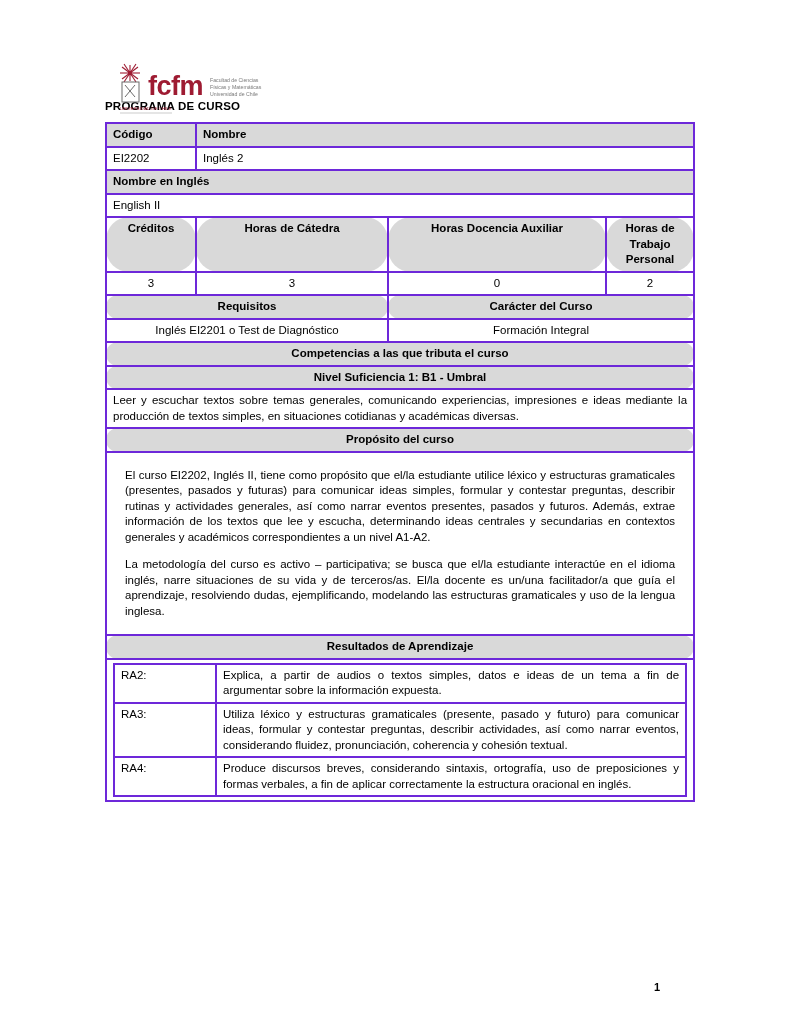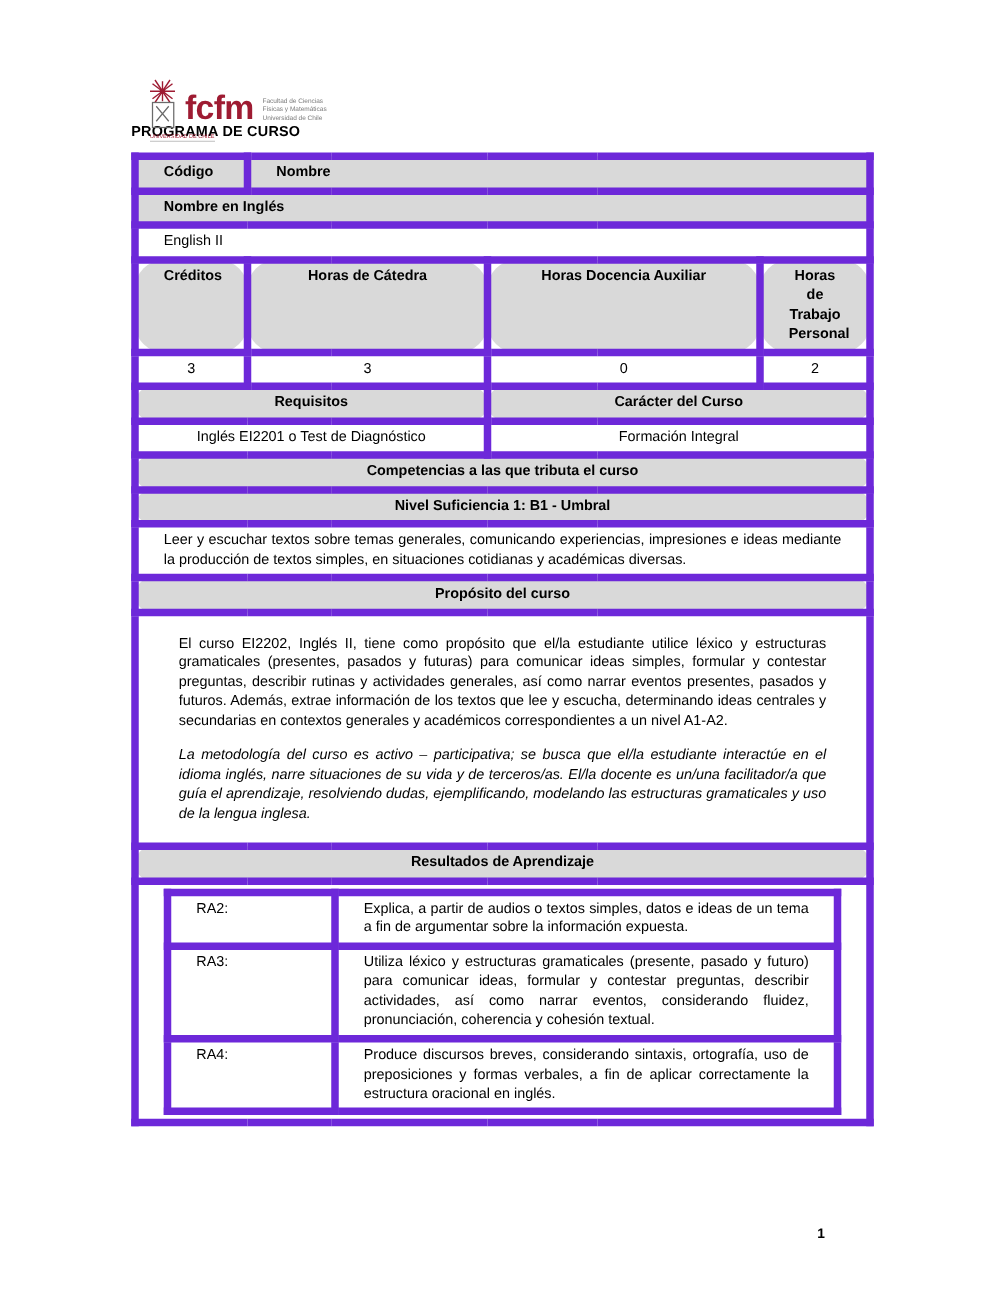--- a/index.html
+++ b/index.html
@@ -43,22 +43,22 @@
 
   
   table.prog {
     width: 588px;
     margin: 0 auto;
     border-collapse: collapse;
     table-layout: fixed;
     font-size: 11.5px;
   }
   table.prog td {
-    border: 6px solid #6d28d9;
-    padding: 3px 20px;
+    border: 2px solid #6d28d9;
+    padding: 3px 6px;
     vertical-align: top;
     line-height: 1.35;
   }
   .hdr {
     background: #d9d9d9;
     font-weight: bold;
   }
   .ctr { text-align: center; border-radius: 23px; }
   .just { text-align: justify; }
   .cellpad { padding: 5px 7px 7px 7px; }
@@ -75,21 +75,21 @@
     border: none;
     padding: 0 0 16px 0;
     vertical-align: top;
     line-height: 1.4;
   }
   .ra-table tr:last-child td { padding-bottom: 2px; }
   .ra-label { width: 88px; }
   .ra-text { text-align: justify; }
 
   .para { margin: 12px; }
-  .para + .para { margin-top: 12px; font-style: italic; }
+  .para + .para { margin-top: 12px; }
 
   
   .page-number {
     position: absolute;
     right: 105px;
     bottom: 42px;
     font-size: 11px;
     font-weight: bold;
   }
 </style>
@@ -133,20 +133,24 @@
       <col style="width:125px">
       <col style="width:88px">
       <col style="width:130px">
       <col style="width:88px">
     </colgroup>
 
     <tbody>
         <tr>
       <td class="hdr">Código</td>
       <td class="hdr" colspan="5">Nombre</td>
+    </tr>
+    <tr>
+      <td>EI2202</td>
+      <td colspan="5">Inglés 2</td>
     </tr>
 
     <tr>
       <td class="hdr" colspan="6">Nombre en Inglés</td>
     </tr>
     <tr>
       <td colspan="6">English II</td>
     </tr>
 
     <tr>

